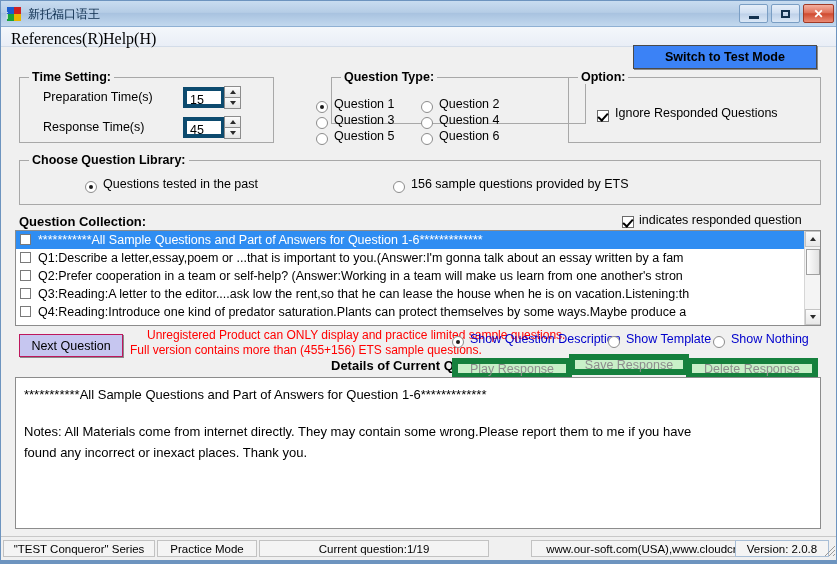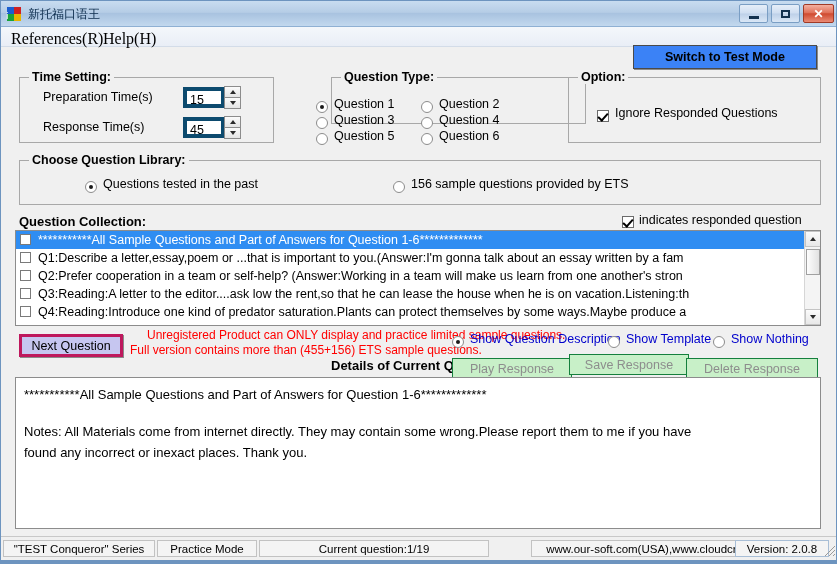--- a/index.html
+++ b/index.html
@@ -209,42 +209,42 @@
     width: 4px; height: 8px;
     border: solid #000;
     border-width: 0 2px 2px 0;
     transform: rotate(42deg);
   }
 
   
   .btn {
     position: absolute;
     box-sizing: border-box;
-    border: 3px solid #be185d;
+    border: 1px solid #be185d;
     background: #e3e3e3;
     font-size: 12.5px;
     display: flex;
     align-items: center;
     justify-content: center;
     color: #000;
     font-family: "Liberation Sans", sans-serif;
     box-shadow: 1px 1px 0 #8a8a8a;
   }
   .btn.green {
     background: #3b82f6;
     font-weight: bold;
     border: 1px solid #4a4a4a;
   }
   .btn.lavender {
     background: #c6c6f0;
   }
   .btn.disabledgreen {
     background: #c8f0c8;
     color: #8d8d8d;
-    border: 1px solid #15803d;
+    border: 6px solid #15803d;
     box-shadow: none;
     font-weight: normal;
   }
 
   
   .listbox {
     position: absolute;
     border: 1px solid #8c8c8c;
     background: #ffffff;
     box-sizing: border-box;

